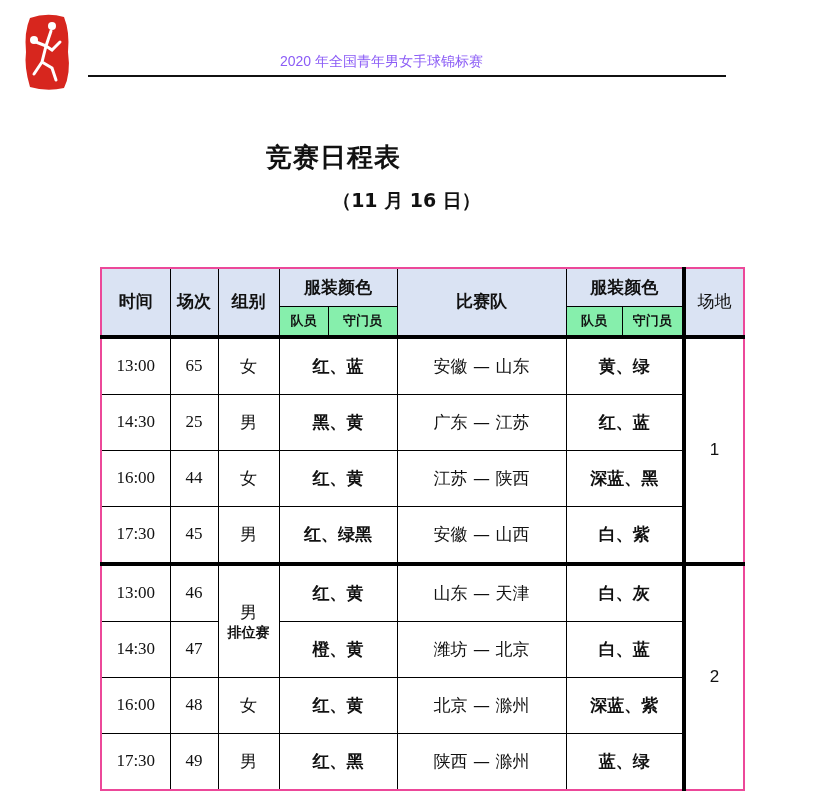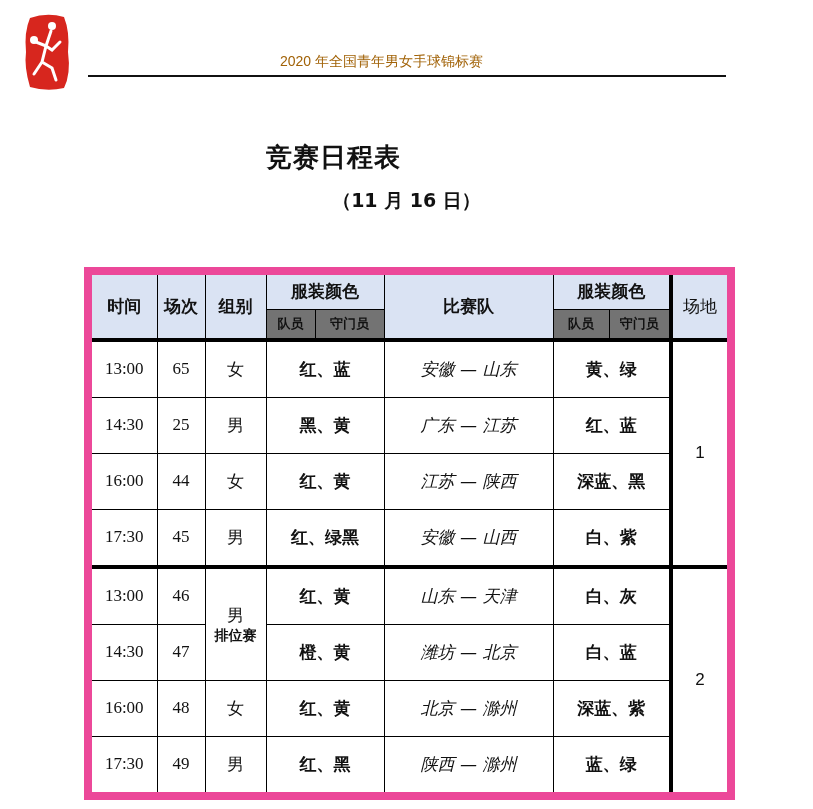--- a/index.html
+++ b/index.html
@@ -1,41 +1,41 @@
 <!DOCTYPE html>
 <html><head>
 <meta charset="utf-8">
 <style>
   html, body { margin:0; padding:0; background:#ffffff; }
   body { width:813px; height:809px; position:relative; overflow:hidden;
          font-family:"DejaVu Sans", "Liberation Sans", sans-serif; color:#111; }
   .logo { position:absolute; left:22px; top:12px; width:50px; height:80px; }
   .doc-header { position:absolute; left:280px; top:53px; font-size:14px;
-                font-family:"Liberation Sans","DejaVu Sans",sans-serif; color:#a16207; }
+                font-family:"Liberation Sans","DejaVu Sans",sans-serif; color:#8b5cf6; }
   .header-rule { position:absolute; left:88px; top:75px; width:638px; height:2px; background:#111; }
   .title { position:absolute; left:0; width:667px; top:140px; text-align:center;
            font-size:26px; font-weight:bold; letter-spacing:1px; }
   .subtitle { position:absolute; left:0; width:813px; top:188px; text-align:center;
               font-size:19px; font-weight:bold; }
-  table.sched { position:absolute; left:84px; top:267px; border-collapse:collapse;
-                table-layout:fixed; border:8px solid #ec4899; }
+  table.sched { position:absolute; left:100px; top:267px; border-collapse:collapse;
+                table-layout:fixed; border:2px solid #ec4899; }
   table.sched td, table.sched th { border:1.5px solid #000; text-align:center; vertical-align:middle;
                 padding:0; font-size:17px; }
   table.sched th { background:#dae3f3; font-weight:bold; font-size:17px; }
-  table.sched th.sub { background:#737373; font-size:13px; font-weight:bold; height:28px; }
+  table.sched th.sub { background:#86efac; font-size:13px; font-weight:bold; height:28px; }
   th.plain { font-weight:normal !important; }
   td.time, td.num { font-family:Liberation Serif, serif; font-size:18px; }
   td.cn { font-weight:bold; font-size:16px; }
   td.grp { font-size:17px; }
   td.venue { border-left:4px solid #000 !important; font-family:"Liberation Sans",sans-serif; font-size:18px; }
   th.venue { border-left:4px solid #000 !important; }
   tr.block2 td { border-top:4px solid #000; }
   tr.row td { height:55px; }
   .grp-small { display:block; font-size:14px; font-weight:bold; margin-top:0; }
-  .teams { font-size:16px;font-style:italic; }
+  .teams { font-size:16px; }
 </style>
 </head>
 <body>
 
 <svg class="logo" viewBox="0 0 50 80">
   <path d="M8 6 Q25 0 42 5 Q48 20 46 40 Q49 62 42 76 Q25 80 8 75 Q2 55 4 40 Q2 20 8 6 Z" fill="#d7261e"></path>
   <circle cx="30" cy="14" r="4" fill="#fff"></circle>
   <path d="M29 19 L24 34 L14 30 M24 34 L30 38 L38 30 M24 34 L20 50 L12 62 M20 50 L30 56 L34 68" stroke="#fff" stroke-width="3" fill="none" stroke-linecap="round"></path>
   <circle cx="12" cy="28" r="4" fill="#fff"></circle>
 </svg>

